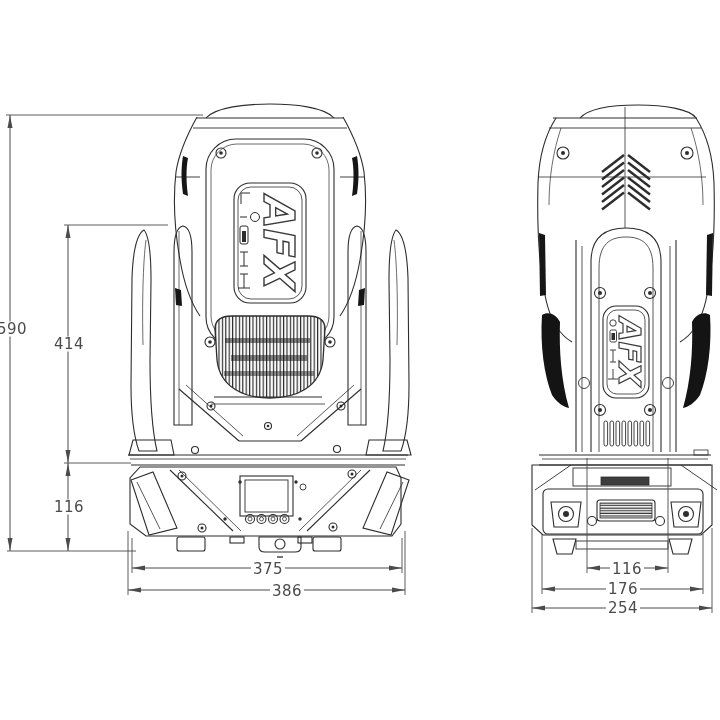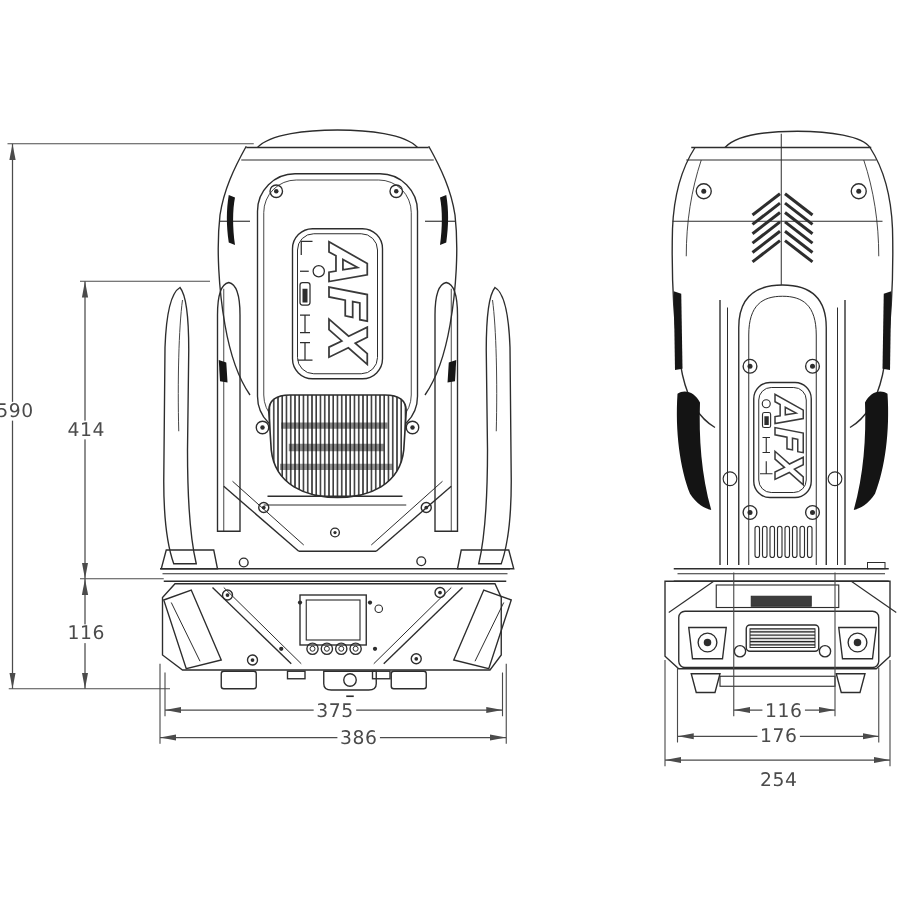--- a/index.html
+++ b/index.html
@@ -292,15 +292,15 @@
   </g>
 </svg>
 
 <div class="dim-label" style="left:12px;top:329px;">590</div>
 <div class="dim-label" style="left:69px;top:344px;">414</div>
 <div class="dim-label" style="left:69px;top:507px;">116</div>
 <div class="dim-label" style="left:268px;top:569px;">375</div>
 <div class="dim-label" style="left:267px;top:591px;margin-left:20px;">386</div>
 <div class="dim-label" style="left:627px;top:569px;">116</div>
 <div class="dim-label" style="left:623px;top:589px;">176</div>
-<div class="dim-label" style="left:623px;top:624px;">254</div>
+<div class="dim-label" style="left:623px;top:608px;">254</div>
 
 </div>
 
 </body></html>

